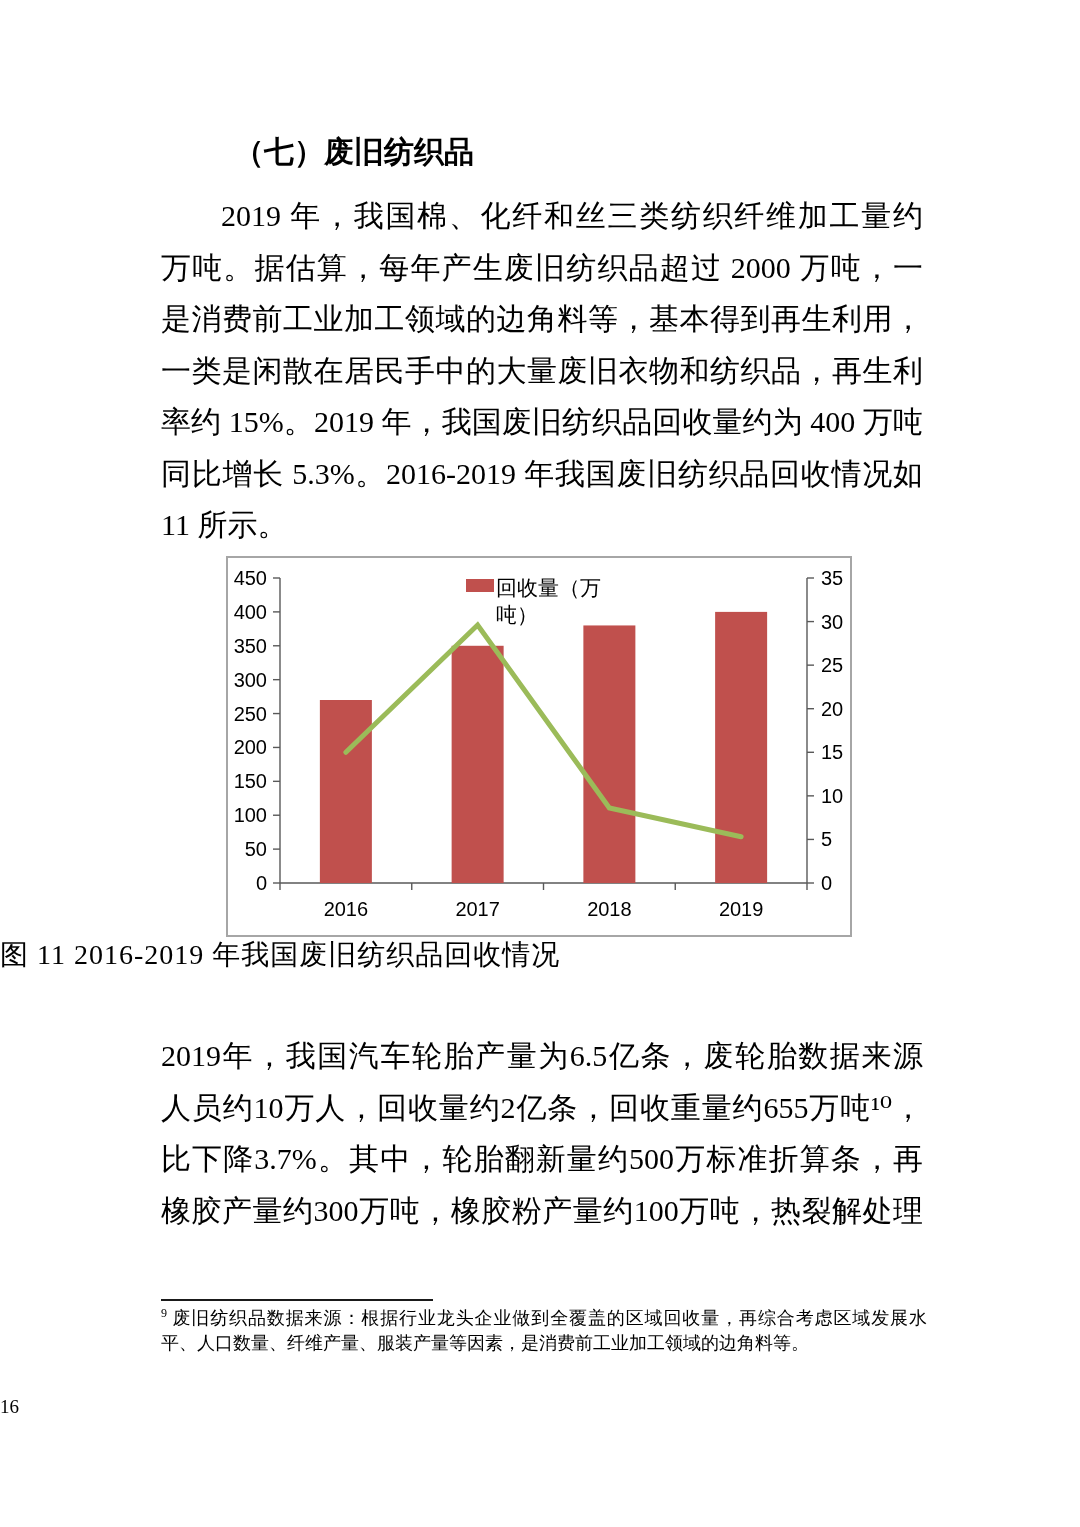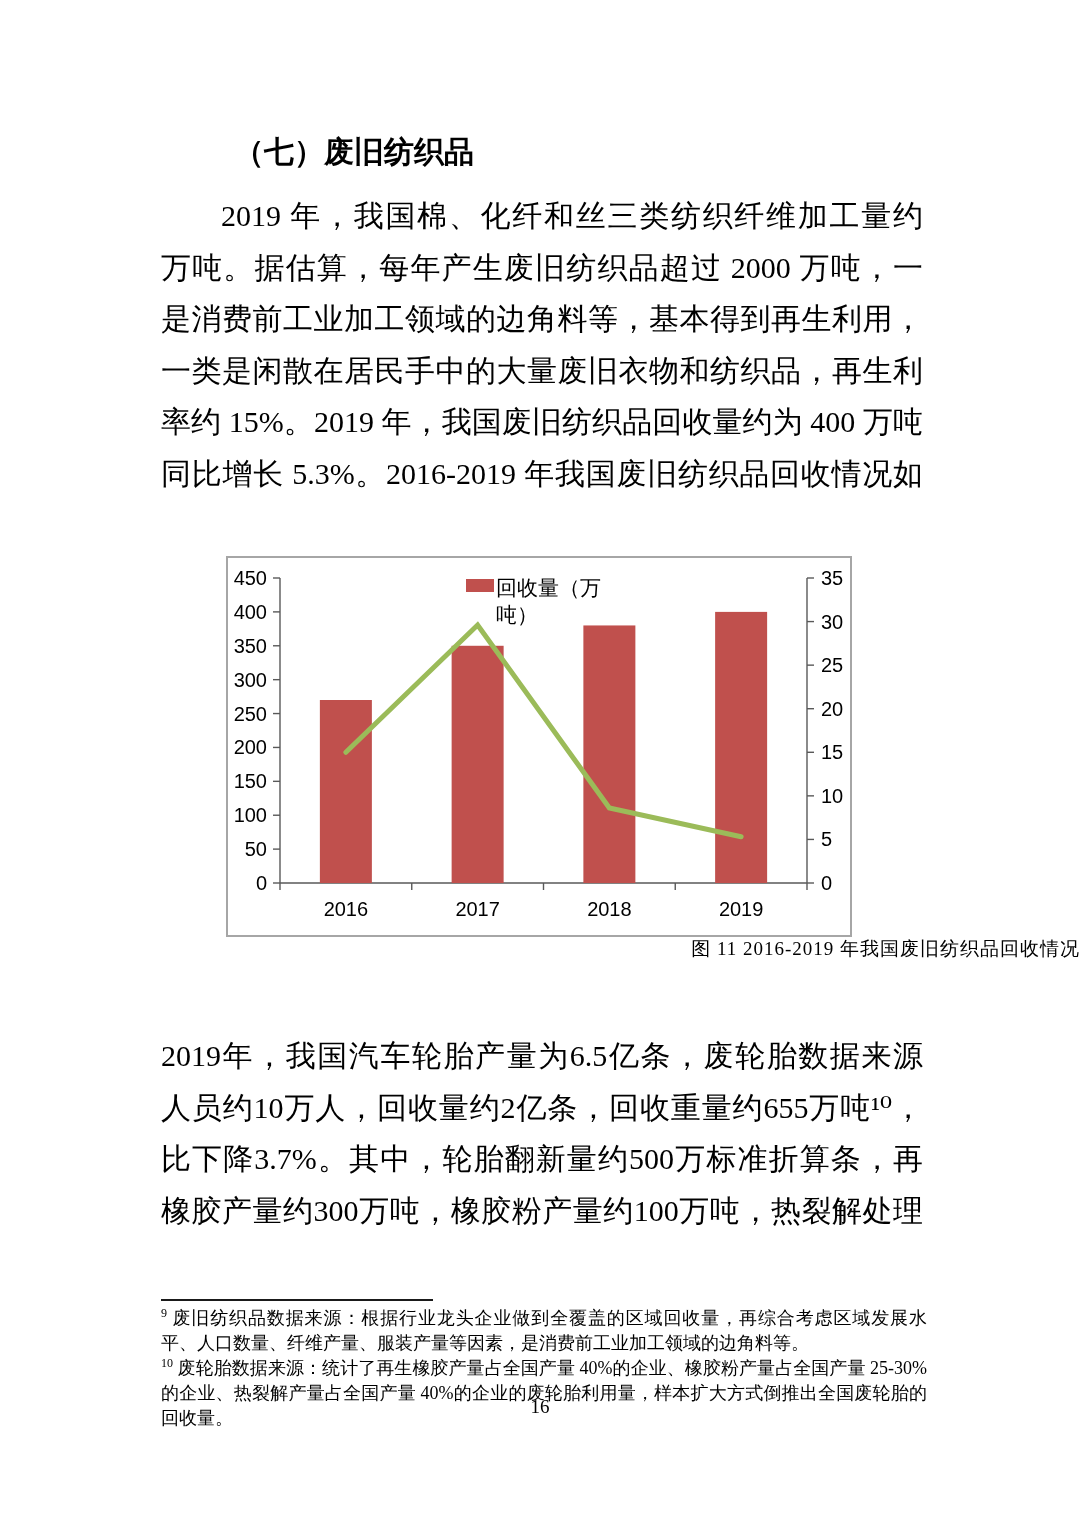--- a/index.html
+++ b/index.html
@@ -36,51 +36,52 @@
   .chart-box{
     position:absolute;left:226px;top:556px;
     width:622px;height:377px;
     border:2px solid #a6a6a6;
     background:#fff;
   }
   .ticktxt{font-family:"Liberation Sans","DejaVu Sans",sans-serif;font-size:20px;fill:#000;}
   .legendtxt{font-family:"Liberation Serif","DejaVu Serif",serif;font-size:21px;fill:#000;}
   .caption{
     position:absolute;top:936px;left:0;width:1080px;
-    text-align:right;font-size:19px;letter-spacing:1px;
+    text-align:left;font-size:28px;letter-spacing:1px;
   }
   .fnrule{
     position:absolute;left:161px;top:1299px;
     width:272px;height:2px;background:#1a1a1a;
   }
   .footnotes{
     position:absolute;left:161px;top:1306px;width:766px;
     font-size:18px;line-height:25px;text-align:justify;
   }
   .footnotes p{margin:0;}
   .footnotes sup{font-size:12px;line-height:0;vertical-align:super;}
   .pagenum{
     position:absolute;top:1396px;left:0;width:1080px;
-    text-align:center;font-size:19px;
+    font-size:19px;
   }
 </style>
 </head>
 <body>
 
 <div class="page">
 
   <div class="heading h7">（七）废旧纺织品</div>
 
   <div class="para p7">
       <div class="tline indent">2019 年，我国棉、化纤和丝三类纺织纤维加工量约 6610</div>
       <div class="tline">万吨。据估算，每年产生废旧纺织品超过 2000 万吨，一类</div>
       <div class="tline">是消费前工业加工领域的边角料等，基本得到再生利用，另</div>
       <div class="tline">一类是闲散在居民手中的大量废旧衣物和纺织品，再生利用</div>
       <div class="tline">率约 15%。2019 年，我国废旧纺织品回收量约为 400 万吨⁹，</div>
       <div class="tline">同比增长 5.3%。2016-2019 年我国废旧纺织品回收情况如图</div>
+      <div class="tline noj">11 所示。</div>
     </div>
 
   <div class="chart-box"><svg viewBox="0 0 622 377" width="622" height="377">
         <line x1="45" y1="325" x2="52" y2="325" stroke="#595959" stroke-width="1.4"></line>
         <text x="39" y="332" text-anchor="end" class="ticktxt">0</text>
         <line x1="45" y1="291.1111111111111" x2="52" y2="291.1111111111111" stroke="#595959" stroke-width="1.4"></line>
         <text x="39" y="298.1111111111111" text-anchor="end" class="ticktxt">50</text>
         <line x1="45" y1="257.22222222222223" x2="52" y2="257.22222222222223" stroke="#595959" stroke-width="1.4"></line>
         <text x="39" y="264.22222222222223" text-anchor="end" class="ticktxt">100</text>
         <line x1="45" y1="223.33333333333334" x2="52" y2="223.33333333333334" stroke="#595959" stroke-width="1.4"></line>
@@ -142,18 +143,17 @@
       <div class="tline">2019年，我国汽车轮胎产量为6.5亿条，废轮胎数据来源</div>
       <div class="tline">人员约10万人，回收量约2亿条，回收重量约655万吨¹⁰，同</div>
       <div class="tline">比下降3.7%。其中，轮胎翻新量约500万标准折算条，再生</div>
       <div class="tline">橡胶产量约300万吨，橡胶粉产量约100万吨，热裂解处理量</div>
     </div>
 
   <div class="fnrule"></div>
 
   <div class="footnotes">
     <p><sup>9</sup> <span>废旧纺织品数据来源：根据行业龙头企业做到全覆盖的区域回收量，再综合考虑区域发展水平、人口数量、纤维产量、服装产量等因素，是消费前工业加工领域的边角料等。</span></p>
-    <p><sup>10</sup> <span>废轮胎数据来源：统计了再生橡胶产量占全国产量 40%的企业、橡胶粉产量占全国产量 25-30%的企业、热裂解产量占全国产量 40%的企业的废轮胎利用量，样本扩大方式倒推出全国废轮胎的回收量。</span></p>
   </div>
 
   <div class="pagenum">16</div>
 
 </div>
 
 </body></html>

